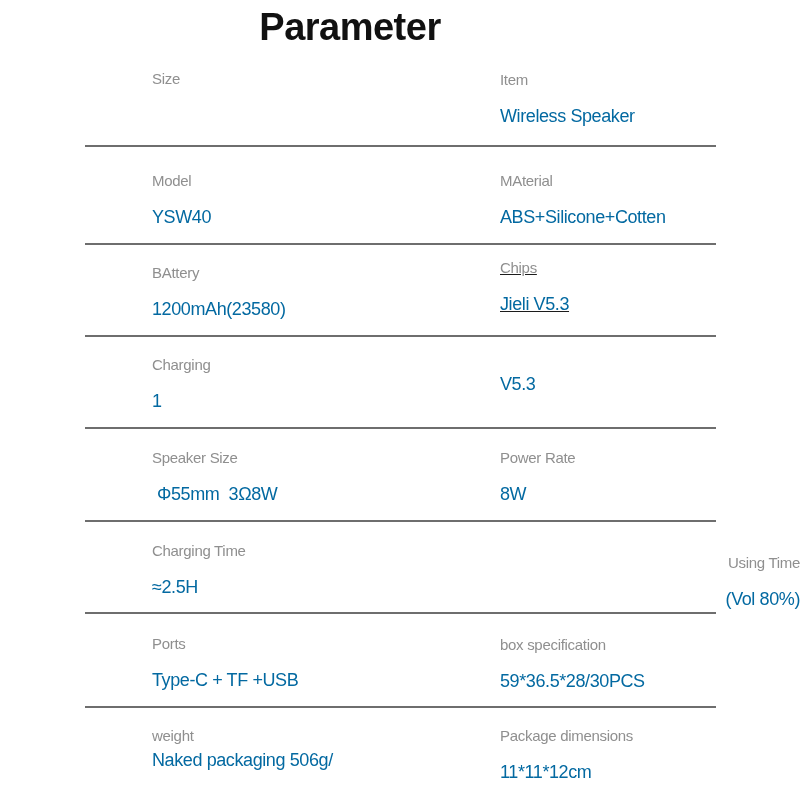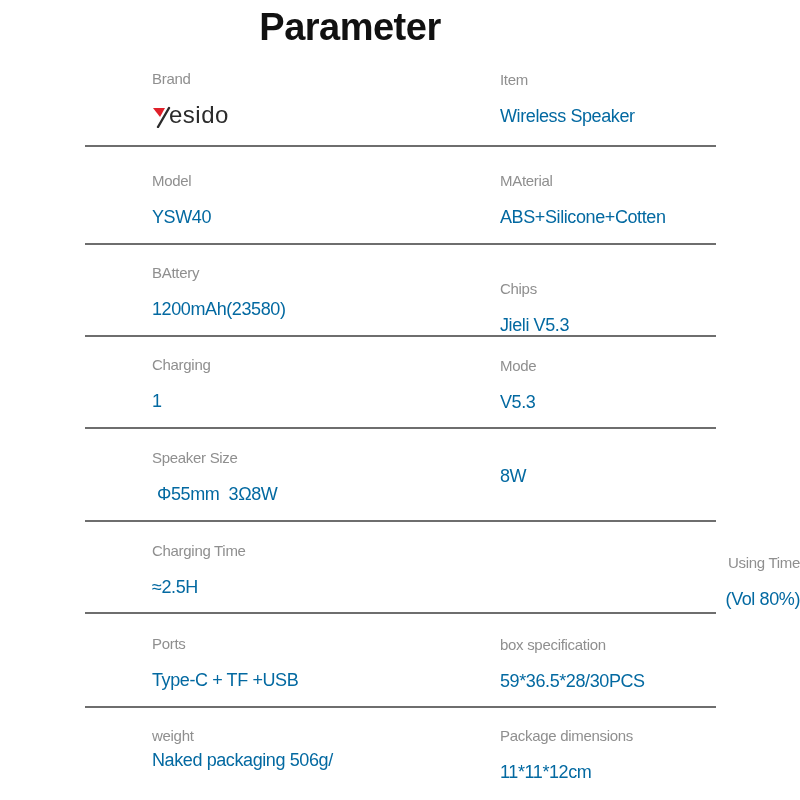--- a/index.html
+++ b/index.html
@@ -64,30 +64,21 @@
       align-items: center;
     }
     .logo svg { display: block; }
   </style>
 </head>
 <body>
 
 <div class="title">Parameter</div>
 
 <div class="cell left" style="top:70px;">
-  <div class="label">Brand</div>
-  <div class="logo">
-    <svg width="92" height="28" viewBox="0 0 92 28">
-
-      <polygon points="1,8 13,8 8,17" fill="#e0202a"></polygon>
-
-      <line x1="17" y1="8" x2="6" y2="27" stroke="#2b2b2b" stroke-width="2.4" stroke-linecap="round"></line>
-      <text x="17" y="23" font-family="Liberation Sans, DejaVu Sans, sans-serif" font-size="24" fill="#2b2b2b" letter-spacing="0.5">esido</text>
-    </svg>
-  </div>
+  <div class="label">Size</div>
 </div>
 <div class="cell right" style="top:71px;">
   <div class="label">Item</div>
   <div class="value">Wireless Speaker</div>
 </div>
 
 <div class="divider" style="top:145px;"></div>
 
 <div class="cell left" style="top:172px;">
   <div class="label">Model</div>
@@ -97,43 +88,43 @@
   <div class="label">MAterial</div>
   <div class="value">ABS+Silicone+Cotten</div>
 </div>
 
 <div class="divider" style="top:243px;"></div>
 
 <div class="cell left" style="top:264px;">
   <div class="label">BAttery</div>
   <div class="value">1200mAh(23580)</div>
 </div>
-<div class="cell right" style="top:280px;">
+<div class="cell right" style="top:259px;text-decoration:underline;">
   <div class="label">Chips</div>
   <div class="value">Jieli V5.3</div>
 </div>
 
 <div class="divider" style="top:335px;"></div>
 
 <div class="cell left" style="top:356px;">
   <div class="label">Charging</div>
   <div class="value">1</div>
 </div>
 <div class="cell right" style="top:357px;">
-  <div class="label">Mode</div>
   <div class="value">V5.3</div>
 </div>
 
 <div class="divider" style="top:427px;"></div>
 
 <div class="cell left" style="top:449px;">
   <div class="label">Speaker Size</div>
   <div class="value indent" style="white-space:pre;">Φ55mm  3Ω8W</div>
 </div>
 <div class="cell right" style="top:449px;">
+  <div class="label">Power Rate</div>
   <div class="value">8W</div>
 </div>
 
 <div class="divider" style="top:520px;"></div>
 
 <div class="cell left" style="top:542px;">
   <div class="label">Charging Time</div>
   <div class="value">≈2.5H</div>
 </div>
 <div class="cell right" style="top:554px;text-align:right;">

